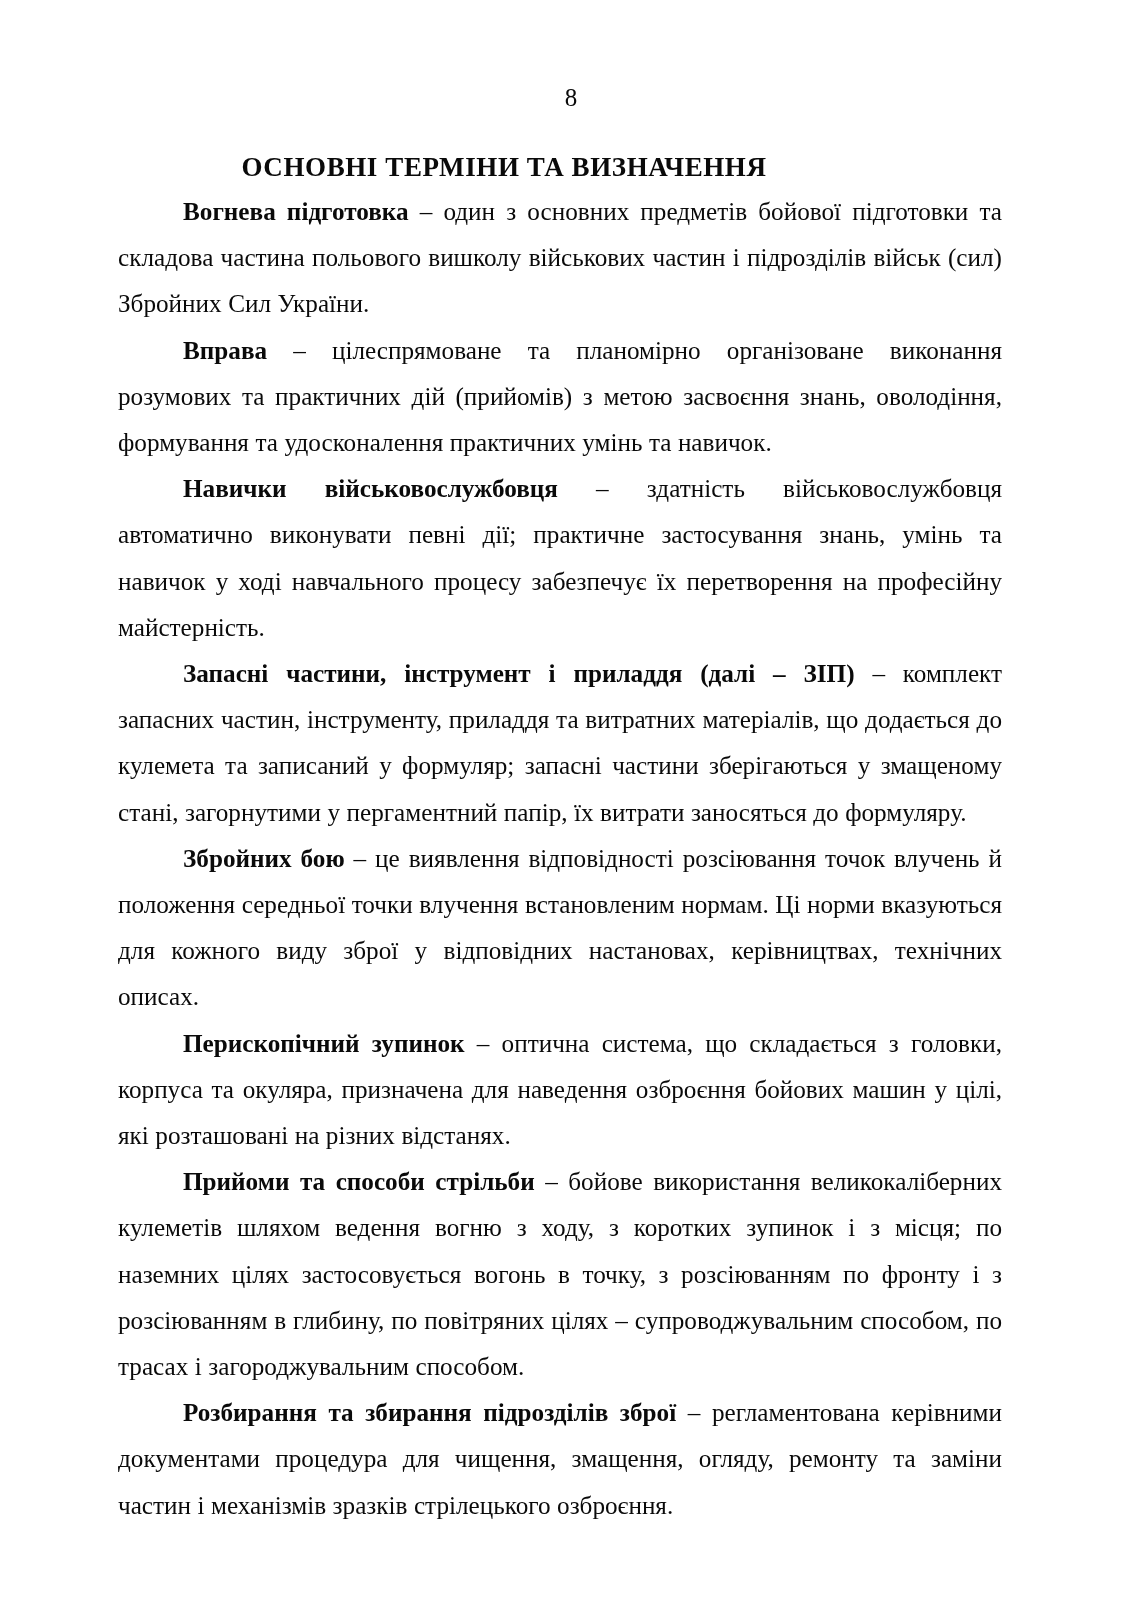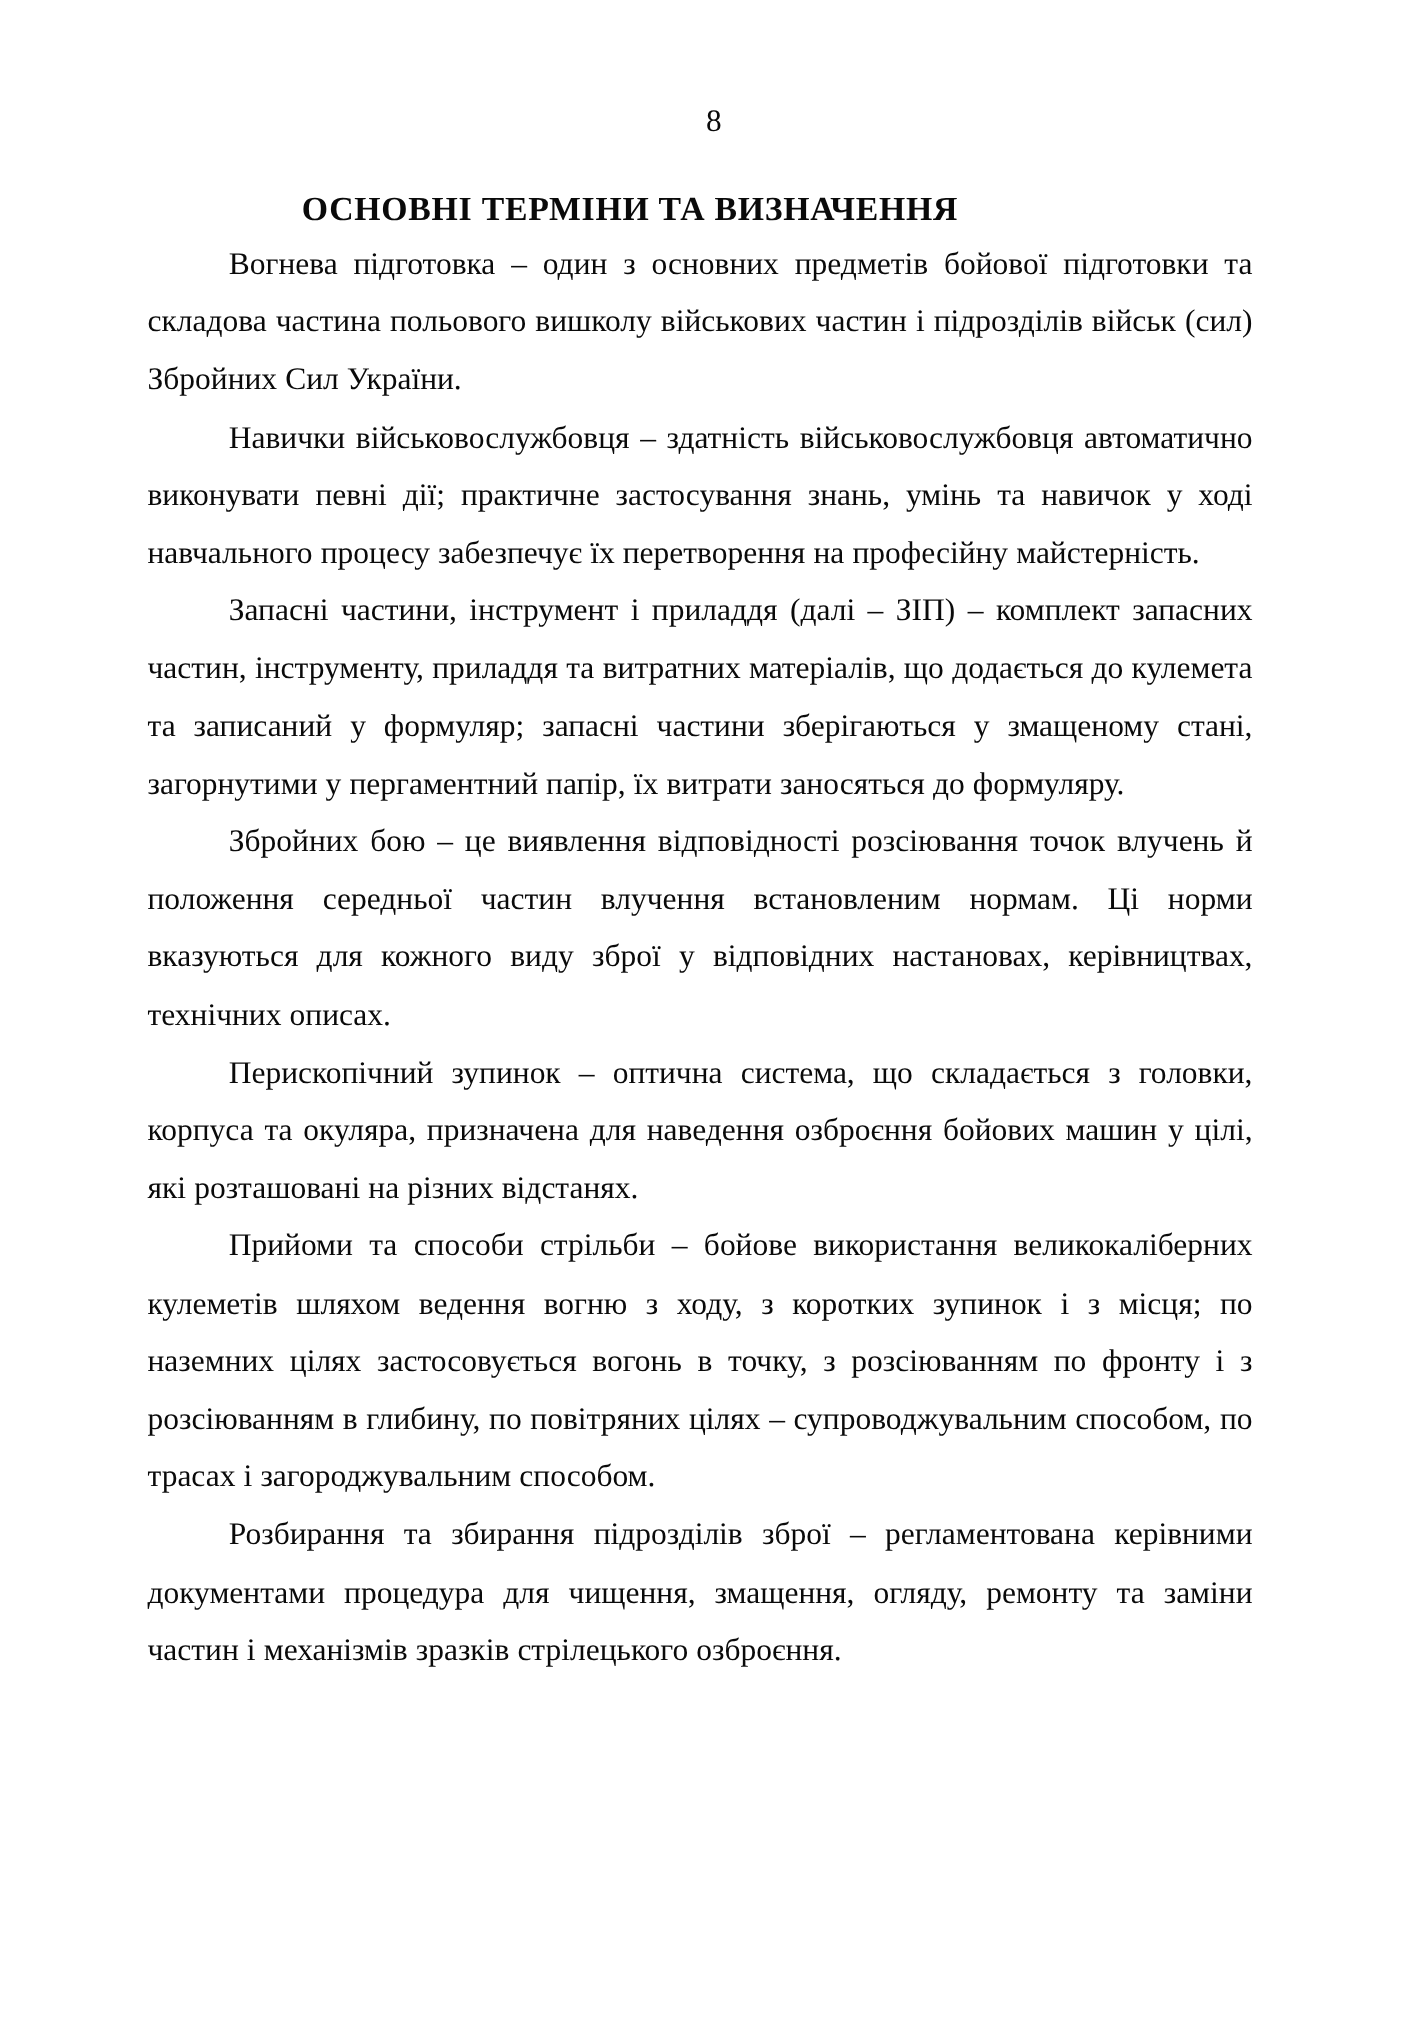--- a/index.html
+++ b/index.html
@@ -58,37 +58,38 @@
     text-indent: 65px;
     text-align: justify;
     text-justify: inter-word;
     font-size: 25.2px;
     line-height: 46.2px;
     font-family: "Liberation Serif", "DejaVu Serif", serif;
     hyphens: none;
     word-spacing: 0.2px;
   }
   p.term .term-name {
-    font-weight: normal;
+    font-weight: bold;
   }
   
 </style>
 </head>
 <body>
 
 <div class="page">
 
   <div class="page-number">8</div>
 
   <h1 class="doc-title">ОСНОВНІ ТЕРМІНИ ТА ВИЗНАЧЕННЯ</h1>
 
   <div class="body-text">
 
   <p class="term"><span class="term-name">Вогнева підготовка</span><span class="term-definition"> – один з основних предметів бойової підготовки та складова частина польового вишколу військових частин і підрозділів військ (сил) Збройних Сил України.</span></p>
+      <p class="term"><span class="term-name">Вправа</span><span class="term-definition"> – цілеспрямоване та планомірно організоване виконання розумових та практичних дій (прийомів) з метою засвоєння знань, оволодіння, формування та удосконалення практичних умінь та навичок.</span></p>
       <p class="term"><span class="term-name">Навички військовослужбовця</span><span class="term-definition"> – здатність військовослужбовця автоматично виконувати певні дії; практичне застосування знань, умінь та навичок у ході навчального процесу забезпечує їх перетворення на професійну майстерність.</span></p>
       <p class="term"><span class="term-name">Запасні частини, інструмент і приладдя (далі – ЗІП)</span><span class="term-definition"> – комплект запасних частин, інструменту, приладдя та витратних матеріалів, що додається до кулемета та записаний у формуляр; запасні частини зберігаються у змащеному стані, загорнутими у пергаментний папір, їх витрати заносяться до формуляру.</span></p>
-      <p class="term"><span class="term-name">Збройних бою</span><span class="term-definition"> – це виявлення відповідності розсіювання точок влучень й положення середньої частин влучення встановленим нормам. Ці норми вказуються для кожного виду зброї у відповідних настановах, керівництвах, технічних описах.</span></p>
+      <p class="term"><span class="term-name">Збройних бою</span><span class="term-definition"> – це виявлення відповідності розсіювання точок влучень й положення середньої точки влучення встановленим нормам. Ці норми вказуються для кожного виду зброї у відповідних настановах, керівництвах, технічних описах.</span></p>
       <p class="term"><span class="term-name">Перископічний зупинок</span><span class="term-definition"> – оптична система, що складається з головки, корпуса та окуляра, призначена для наведення озброєння бойових машин у цілі, які розташовані на різних відстанях.</span></p>
       <p class="term"><span class="term-name">Прийоми та способи стрільби</span><span class="term-definition"> – бойове використання великокаліберних кулеметів шляхом ведення вогню з ходу, з коротких зупинок і з місця; по наземних цілях застосовується вогонь в точку, з розсіюванням по фронту і з розсіюванням в глибину, по повітряних цілях – супроводжувальним способом, по трасах і загороджувальним способом.</span></p>
       <p class="term"><span class="term-name">Розбирання та збирання підрозділів зброї</span><span class="term-definition"> – регламентована керівними документами процедура для чищення, змащення, огляду, ремонту та заміни частин і механізмів зразків стрілецького озброєння.</span></p>
     </div>
 
 </div>
 
 </body></html>

